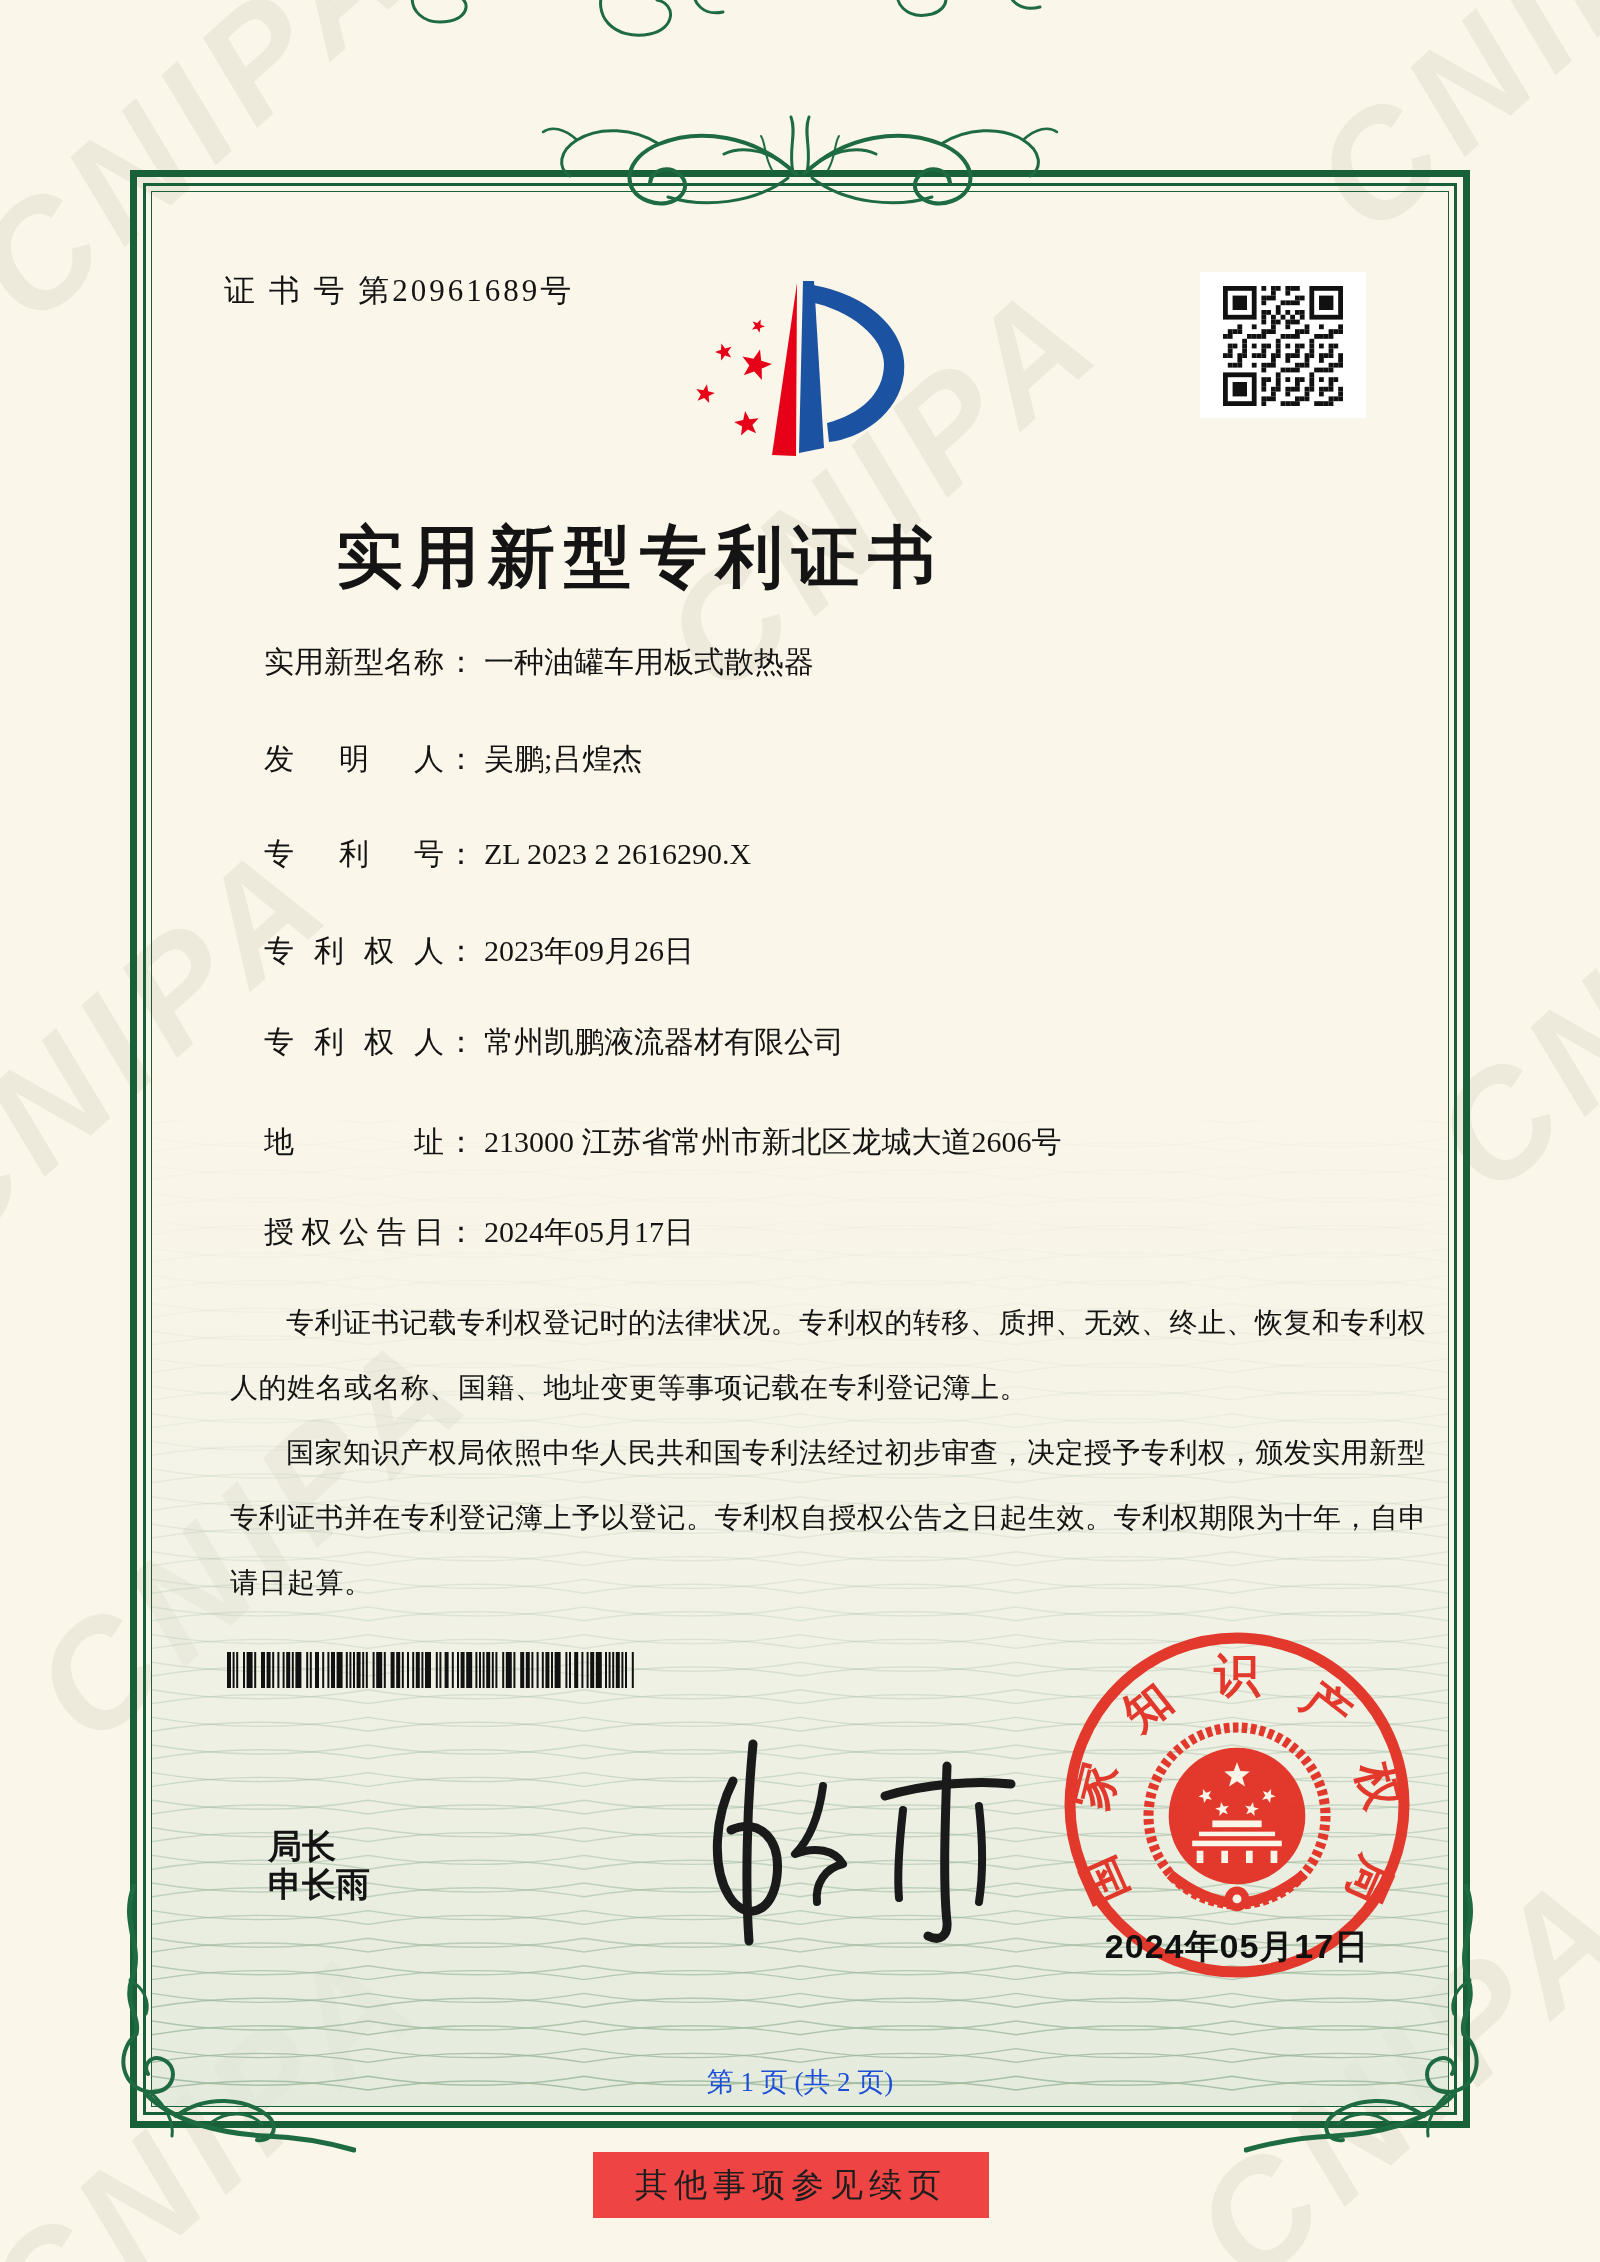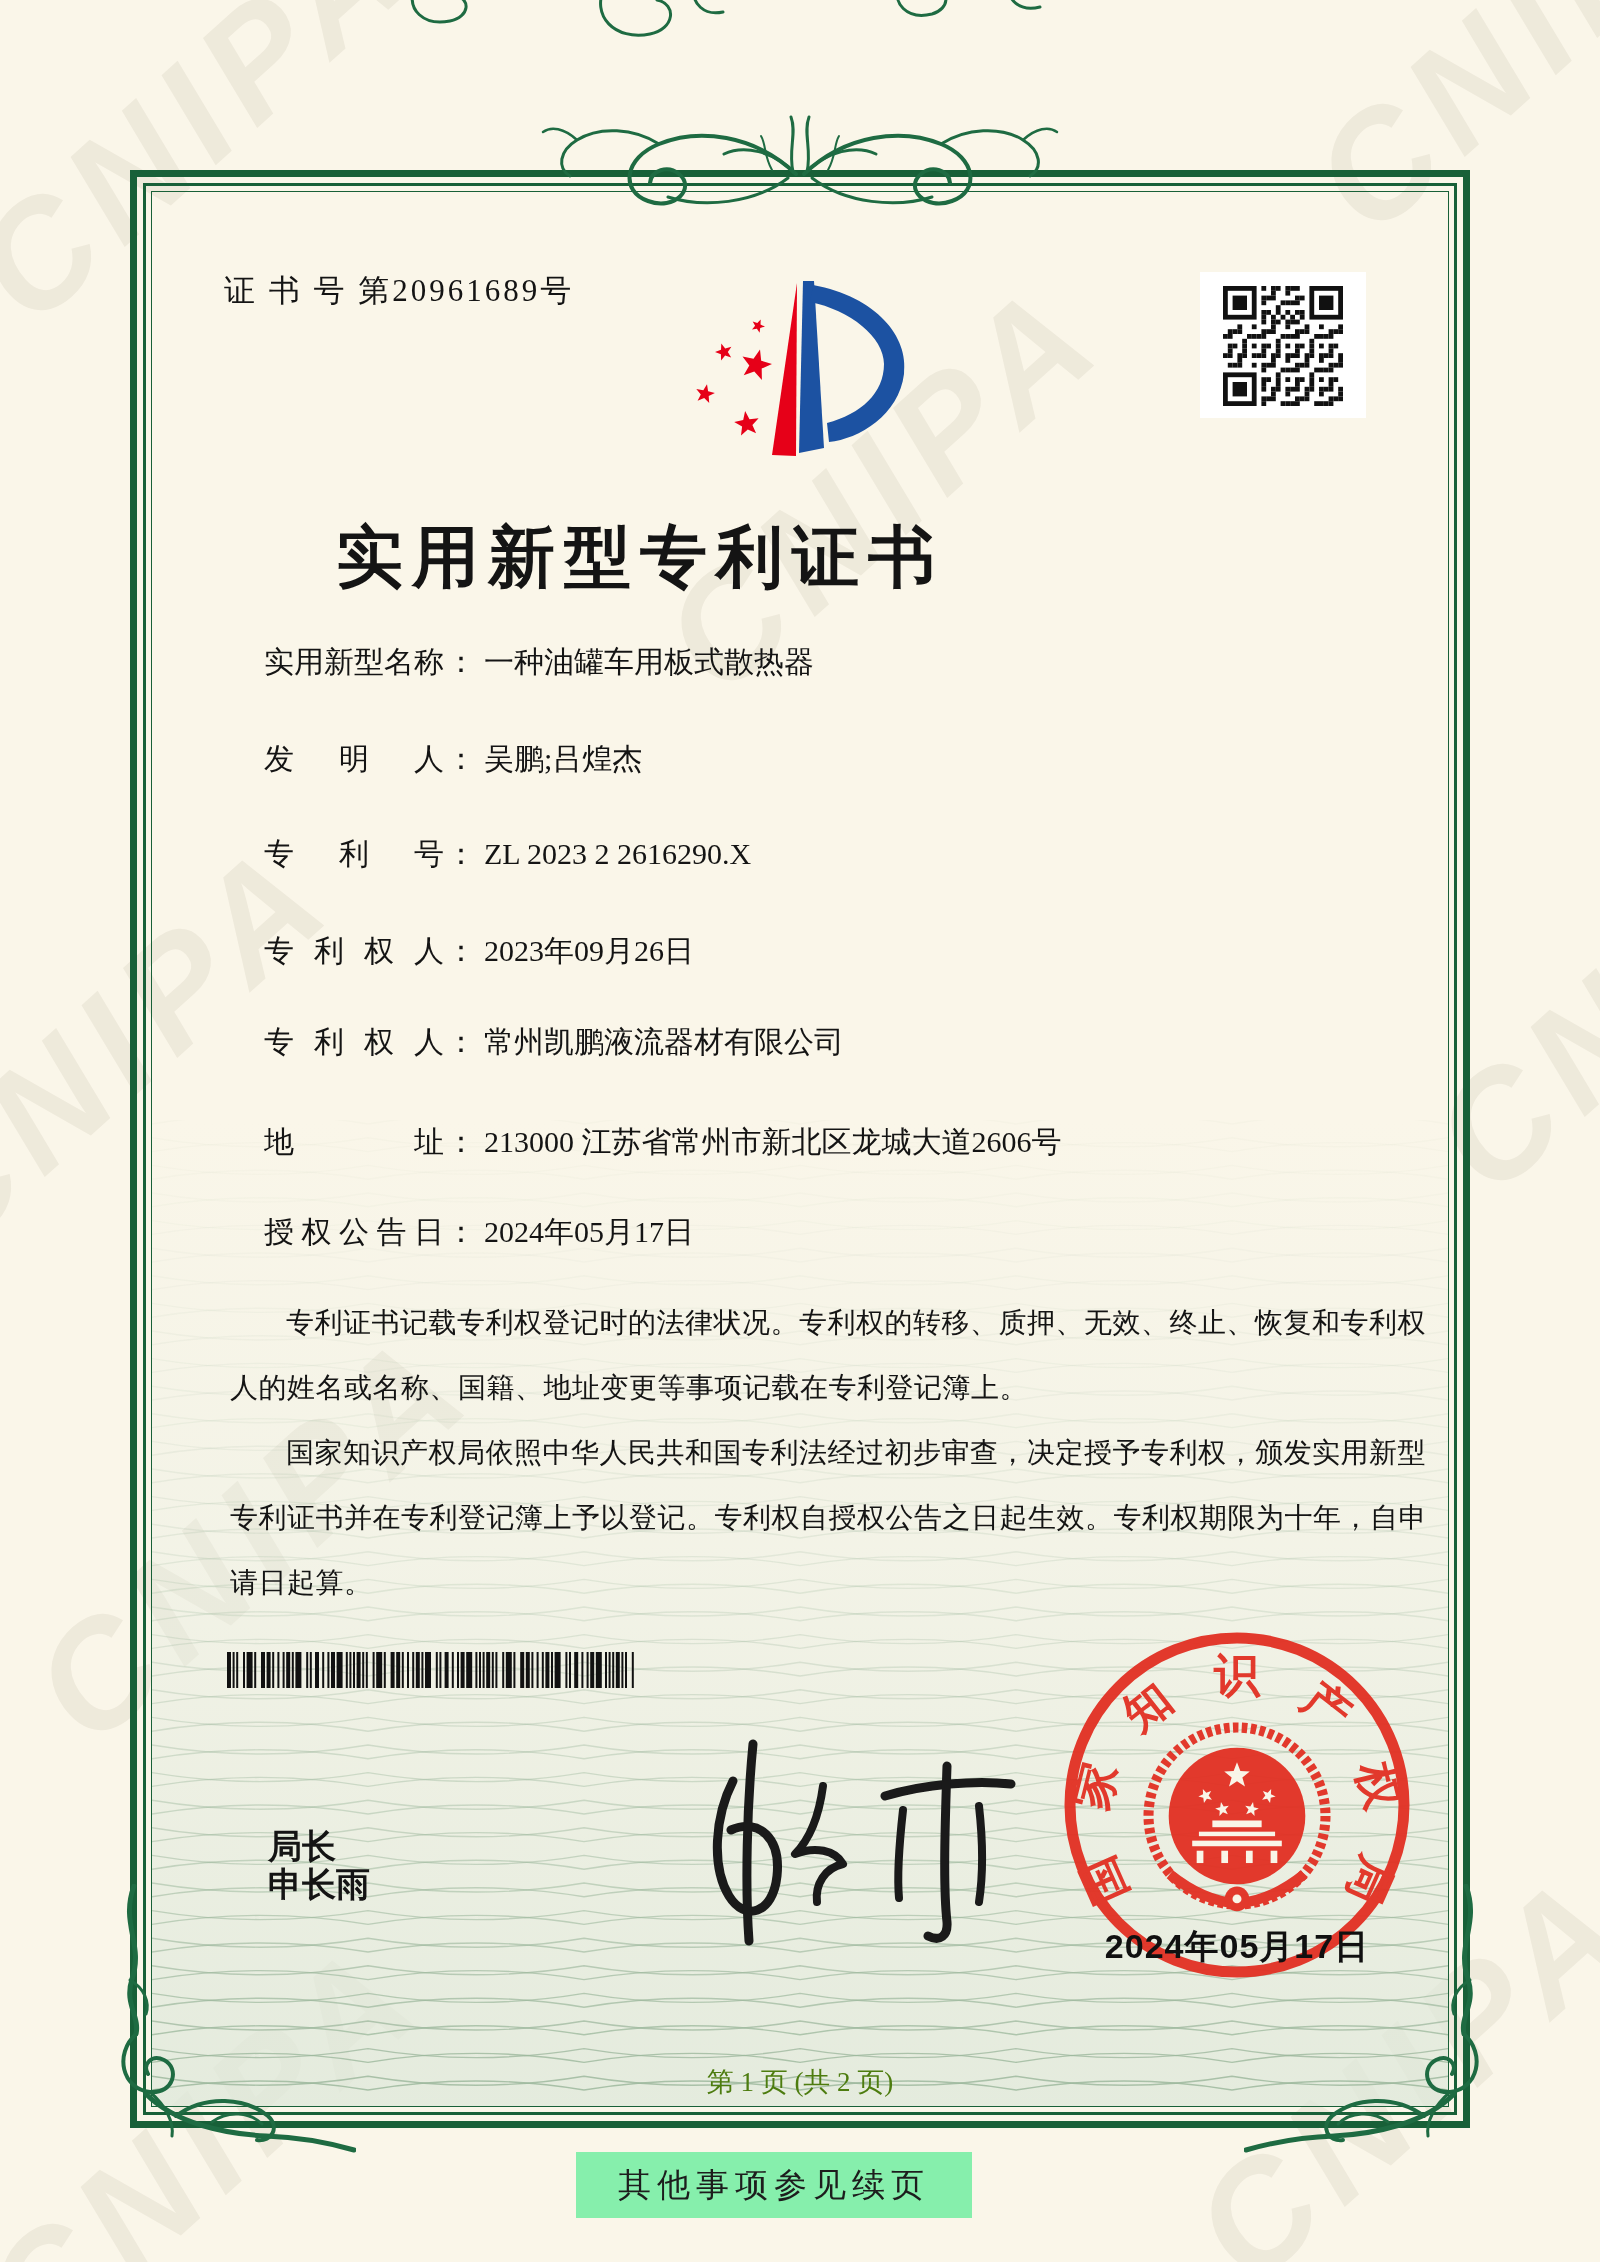--- a/index.html
+++ b/index.html
@@ -41,22 +41,22 @@
   .body-text p{margin:0;font-size:28px;line-height:65px;text-indent:2em;letter-spacing:0.5px;}
   
   .barcode{position:absolute;left:227px;top:1652px;width:415px;height:36px;z-index:5;}
   .director-label,.director-name{position:absolute;left:268px;z-index:5;
       font-family:"Liberation Sans","DejaVu Sans",sans-serif;font-weight:bold;font-size:34px;}
   .director-label{top:1824px;} .director-name{top:1862px;}
   .signature{position:absolute;left:645px;top:1726px;width:390px;height:235px;z-index:6;}
   .seal{position:absolute;left:1052px;top:1620px;width:370px;height:370px;z-index:6;opacity:0.95;}
   .seal-date{position:absolute;left:1052px;top:1924px;width:370px;text-align:center;z-index:7;
       font-family:"Liberation Sans","DejaVu Sans",sans-serif;font-weight:bold;font-size:34px;color:#101010;letter-spacing:1px;}
-  .page-footer{position:absolute;left:0;top:2064px;width:1600px;text-align:center;font-size:27px;color:#4d7c0f;z-index:5;}
-  .cont-note{position:absolute;left:576px;top:2152px;width:396px;height:66px;background:#86efac;
+  .page-footer{position:absolute;left:0;top:2064px;width:1600px;text-align:center;font-size:27px;color:#1d4ed8;z-index:5;}
+  .cont-note{position:absolute;left:593px;top:2152px;width:396px;height:66px;background:#ef4444;
       text-align:center;line-height:66px;font-size:33px;letter-spacing:6px;color:#1d1d1d;z-index:5;}
 </style>
 </head>
 <body>
 
 <div class="page">
 
   <span class="wm wm1">CNIPA</span>
   <span class="wm wm2">CNIPA</span>
   <span class="wm wm3">CNIPA</span>

